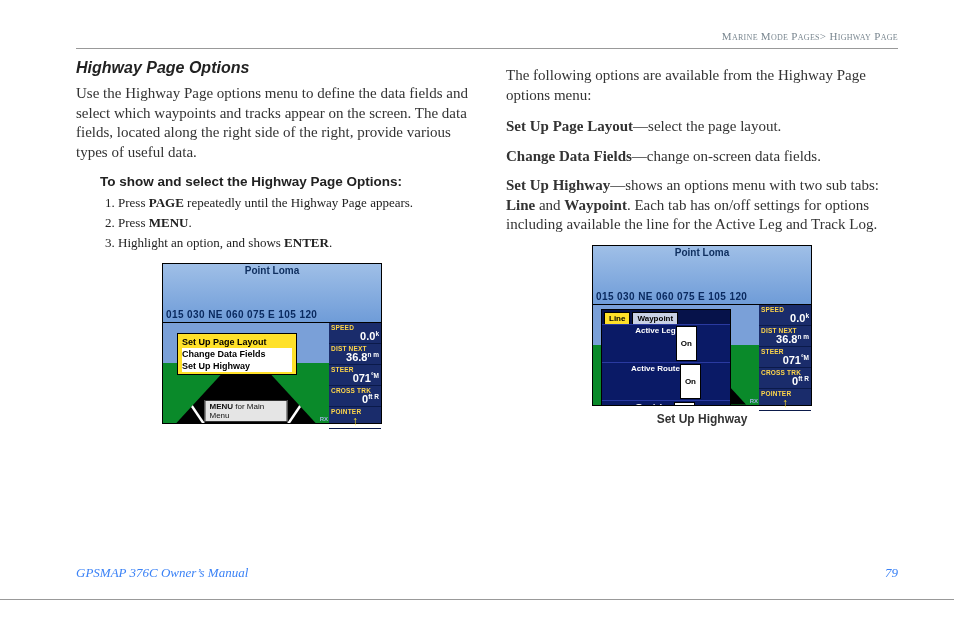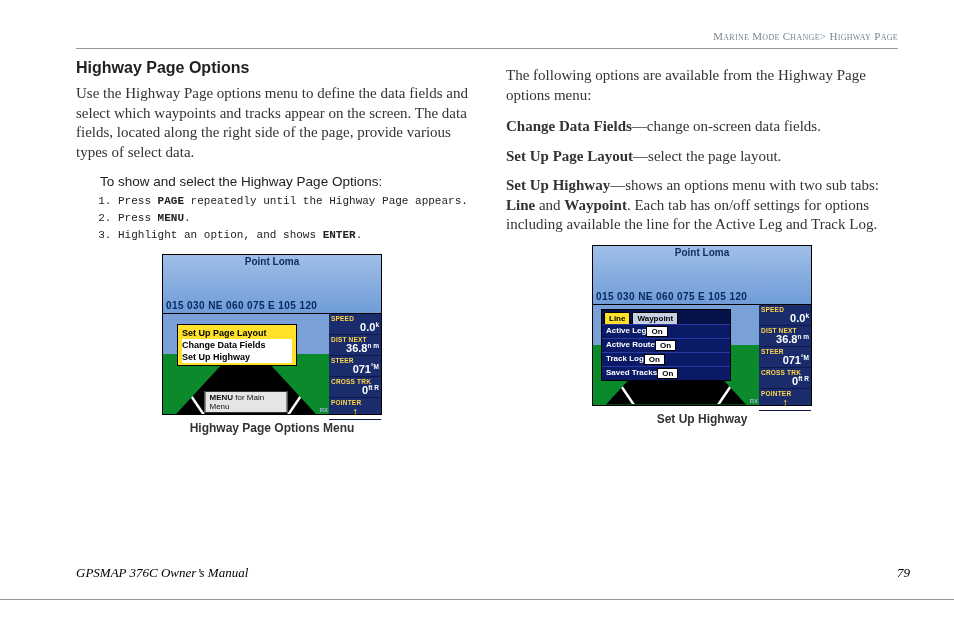--- a/index.html
+++ b/index.html
@@ -30,37 +30,38 @@
     border-top: 1px solid #999;
     margin-bottom: 10px;
   }
   .cols {
     display: flex;
     gap: 38px;
   }
   .col { flex: 1; }
   .h2 {
     font-family: Arial, Helvetica, sans-serif;
+    font-style: italic;
     font-weight: bold;
     font-size: 16px;
     margin-bottom: 4px;
     color: #222;
   }
   .para { line-height: 1.3; margin-bottom: 12px; color: #333; margin-top: 7px; }
   .steps-title {
     font-family: Arial, Helvetica, sans-serif;
-    font-weight: normal;
+    font-weight: bold;
     font-size: 13.5px;
     margin-left: 24px;
     margin-bottom: 4px;
     color: #222;
   }
   ol.steps {
-    font-family: Liberation Mono, monospace;
-    font-size: 11px;
+    font-family: Liberation Serif, serif;
+    font-size: 13px;
     margin-left: 42px;
     color: #222;
     line-height: 1.55;
   }
   .bold { font-weight: bold; }
   .fig-wrap { text-align: center; margin-top: 10px; }
   .gps-screen {
     display: inline-block;
     width: 220px;
     border: 1px solid #000;
@@ -147,22 +148,22 @@
     color: #fff;
     width: 130px;
     padding: 0;
   }
   .popup-blue .tabbar {
     display:flex; gap:2px; background:#06124a; padding:2px 2px 0 2px;
   }
   .popup-blue .tab { font-size:8px; padding:1px 4px; border:1px solid #000; border-bottom:none; }
   .popup-blue .tab.active { background:#ffe129; color:#000; font-weight:bold; }
   .popup-blue .tab.inactive { background:#c8d0e4; color:#000; }
-  .popup-blue .opt { display:flex; justify-content:flex-start; font-size:8px; padding:1px 4px; border-top:1px solid #2a3aa0; }
-  .popup-blue .opt .val { background:#fff; color:#000; padding:0 4px; font-weight:bold; border:1px solid #000; }
+  .popup-blue .opt { display:flex; justify-content:center; font-size:8px; padding:1px 4px; border-top:1px solid #2a3aa0; }
+  .popup-blue .opt .val { background:#fff; color:#000; padding:12px 4px; font-weight:bold; border:1px solid #000; }
   .gps-side {
     width: 52px;
     background: #1a2c6b;
     color: #fff;
     font-size: 7px;
     display: flex; flex-direction: column;
   }
   .gps-side .cell {
     border-bottom: 1px solid #0b1a4a;
     padding: 1px 2px;
@@ -175,43 +176,43 @@
   .caption {
     font-family: Arial, Helvetica, sans-serif;
     font-weight: bold;
     font-size: 12px;
     text-align: center;
     margin-top: 3px;
   }
   .options-list .opt-item { margin-bottom: 10px; line-height:1.3; }
   .footer {
     position: absolute;
-    left: 76px; right: 44px; bottom: 18px;
+    left: 76px; right: 56px; bottom: 18px;
     display: flex; justify-content: space-between;
     font-style: italic;
-    color: #000000;
+    color: #3b82f6;
     font-size: 13px;
   }
   .small-rx { position:absolute; right:1px; bottom:1px; font-size:6px; color:#9fb4e0; font-weight:bold; }
 </style>
 </head>
 <body>
 
 <div class="page">
 
   <div class="header-line">
-    <span>Marine Mode Change</span><span>&gt;</span> <span>Highway Page</span>
+    <span>Marine Mode Pages</span><span>&gt;</span> <span>Highway Page</span>
   </div>
   <div class="top-rule"></div>
 
   <div class="cols">
 
     <div class="col">
       <div class="h2">Highway Page Options</div>
-      <div class="para">Use the Highway Page options menu to define the data fields and select which waypoints and tracks appear on the screen. The data fields, located along the right side of the page, provide various types of select data.</div>
+      <div class="para">Use the Highway Page options menu to define the data fields and select which waypoints and tracks appear on the screen. The data fields, located along the right side of the right, provide various types of useful data.</div>
 
       <div class="steps-title">To show and select the Highway Page Options:</div>
       <ol class="steps">
         <li><span>Press </span><span class="bold">PAGE</span><span> repeatedly until the Highway Page appears.</span></li>
         <li><span>Press </span><span class="bold">MENU</span><span>.</span></li>
         <li><span>Highlight an option, and shows </span><span class="bold">ENTER</span><span>.</span></li>
       </ol>
 
       <div class="fig-wrap">
         <div class="gps-screen">
@@ -249,29 +250,28 @@
                   <div class="lbl">CROSS TRK</div>
                   <div class="val"><span>0</span><span class="unit">ft R</span></div>
                 </div>
               <div class="cell">
                   <div class="lbl">POINTER</div>
                   <div class="arrow">↑</div>
                 </div>
             </div>
           </div>
         </div>
-        <div class="caption">Highway Page Options Menu</div>
       </div>
     </div>
 
     <div class="col">
       <div class="para">The following options are available from the Highway Page options menu:</div>
       <div class="options-list">
+        <div class="opt-item"><span class="bold">Set Up Page Layout</span><span>—select the page layout.</span></div>
         <div class="opt-item"><span class="bold">Change Data Fields</span><span>—change on-screen data fields.</span></div>
-        <div class="opt-item"><span class="bold">Set Up Page Layout</span><span>—select the page layout.</span></div>
         <div class="opt-item">
           <span class="bold">Set Up Highway</span><span>—shows an options menu with two sub tabs: </span><span class="bold">Line</span><span> and </span><span class="bold">Waypoint</span><span>. Each tab has on/off settings for options including available the line for the Active Leg and Track Log.</span>
         </div>
       </div>
 
       <div class="fig-wrap">
         <div class="gps-screen">
           <div class="gps-top">
             <div class="gps-title-row">Point Loma</div>
             <div class="gps-compass">015  030  NE  060  075   E   105  120</div>

